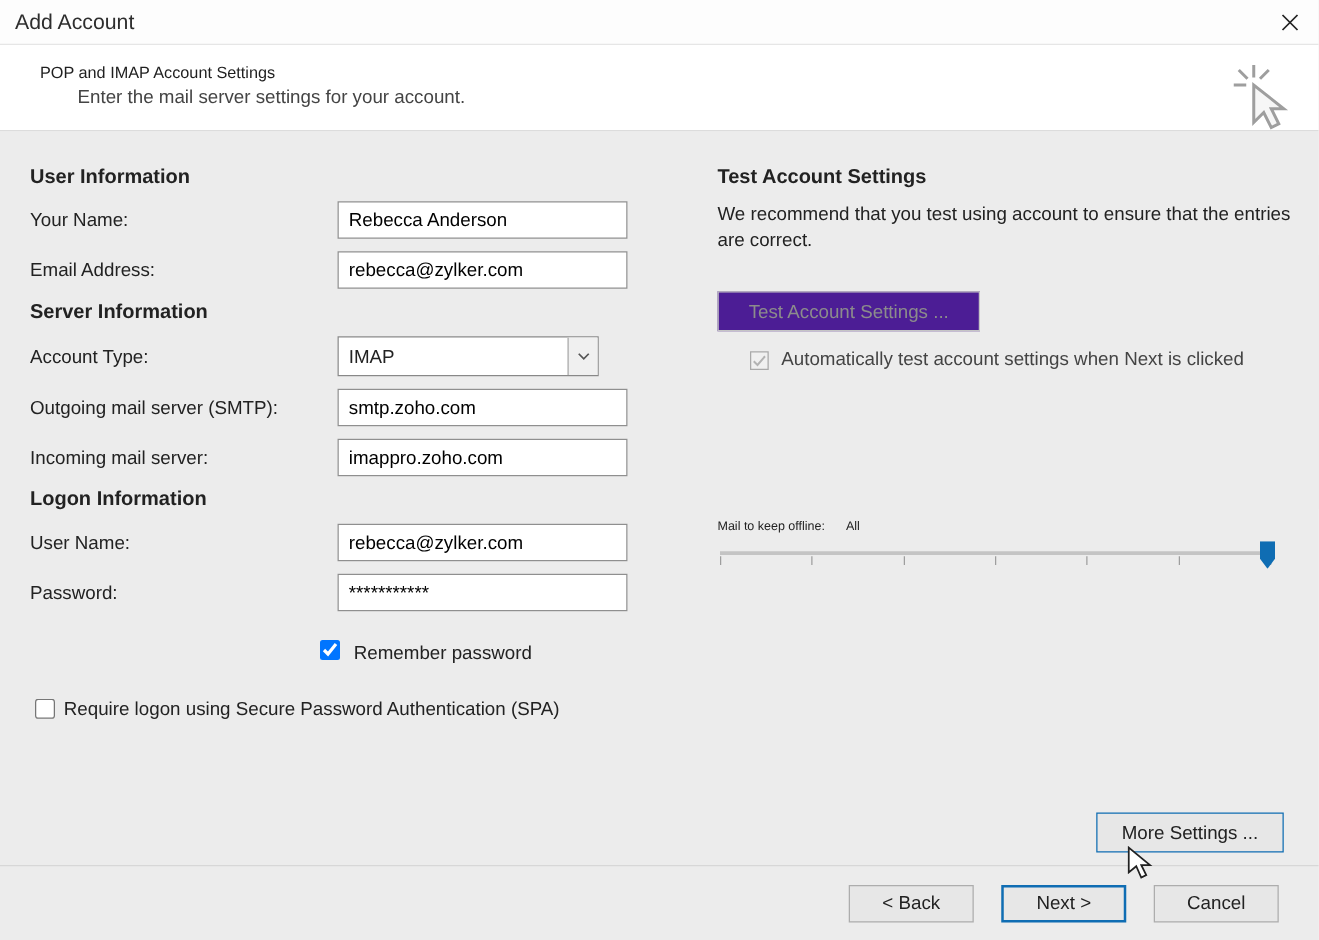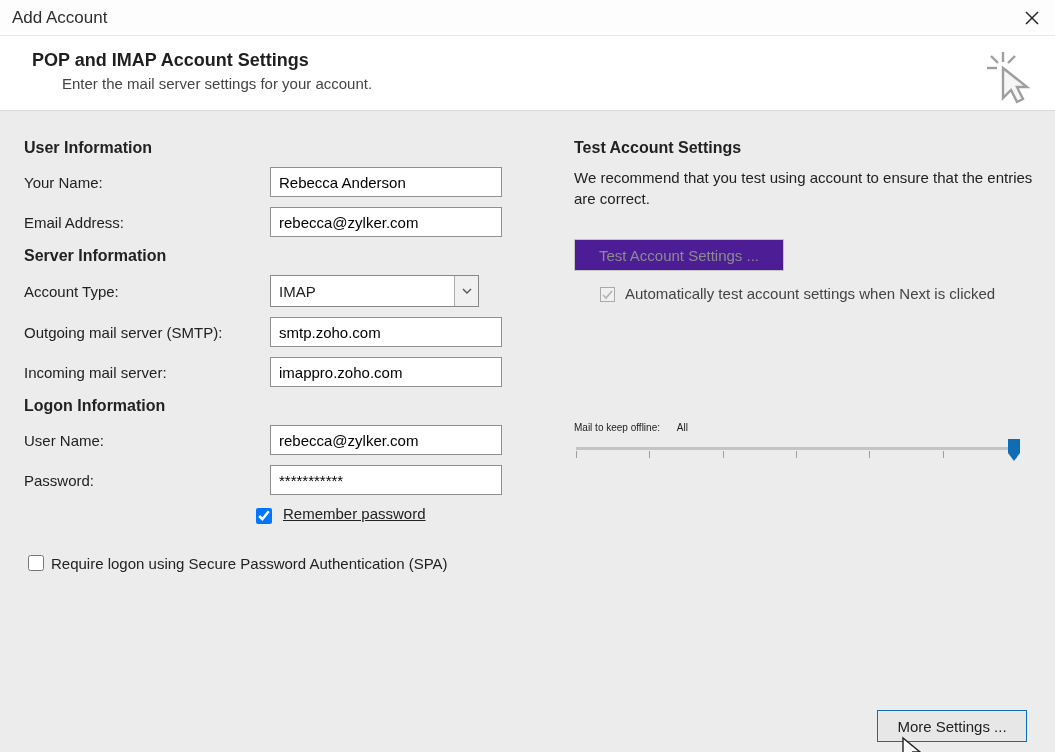--- a/index.html
+++ b/index.html
@@ -38,22 +38,22 @@
     color: #222;
     cursor: default;
   }
   .header-area {
     background: #ffffff;
     border-bottom: 1px solid #dcdcdc;
     padding: 14px 30px 18px 32px;
     position: relative;
   }
   .header-area .h-title {
-    font-weight: 700;
-    font-size: 18px;
+    font-weight: 400;
+    font-size: 13px;
     color: #1f1f1f;
   }
   .header-area .h-sub {
     margin-top: 4px;
     margin-left: 30px;
     font-size: 15px;
     color: #444;
   }
   .header-icon {
     position: absolute;
@@ -132,26 +132,25 @@
     gap: 4px;
     margin-top: 6px;
     font-size: 15px;
   }
   .checkbox-row input[type=checkbox] {
     width: 16px; height: 16px;
     margin-top: 2px;
   }
   .remember-row {
     display: flex;
-    align-items: flex-start;
+    align-items: flex-end;
     gap: 8px;
     margin-left: 228px;
-    margin-top: 10px;
-    font-size: 15px;
-    text-decoration: underline;
+    margin-top: 20px;
+    font-size: 15px;
   }
   .remember-row input[type=checkbox] {
     width: 16px; height: 16px;
   }
   .test-desc {
     font-size: 15px;
     color: #222;
     margin-bottom: 30px;
     line-height: 1.4;
   }
@@ -395,14 +394,25 @@
           <span>More Settings ...</span>
         </div>
         <svg class="cursor-svg" width="22" height="28" viewBox="0 0 22 28">
           <path d="M2 2 L2 22 L8 17 L12 26 L16 24 L12 16 L19 16 Z" fill="#fff" stroke="#222" stroke-width="1.4"></path>
         </svg>
       </div>
 
     </div>
   </div>
 
+  <div class="footer">
+    <div class="btn">
+      <span>&lt; Back</span>
+    </div>
+    <div class="btn primary">
+      <span>Next &gt;</span>
+    </div>
+    <div class="btn">
+      <span>Cancel</span>
+    </div>
+  </div>
 
 </div>
 
 </body></html>

